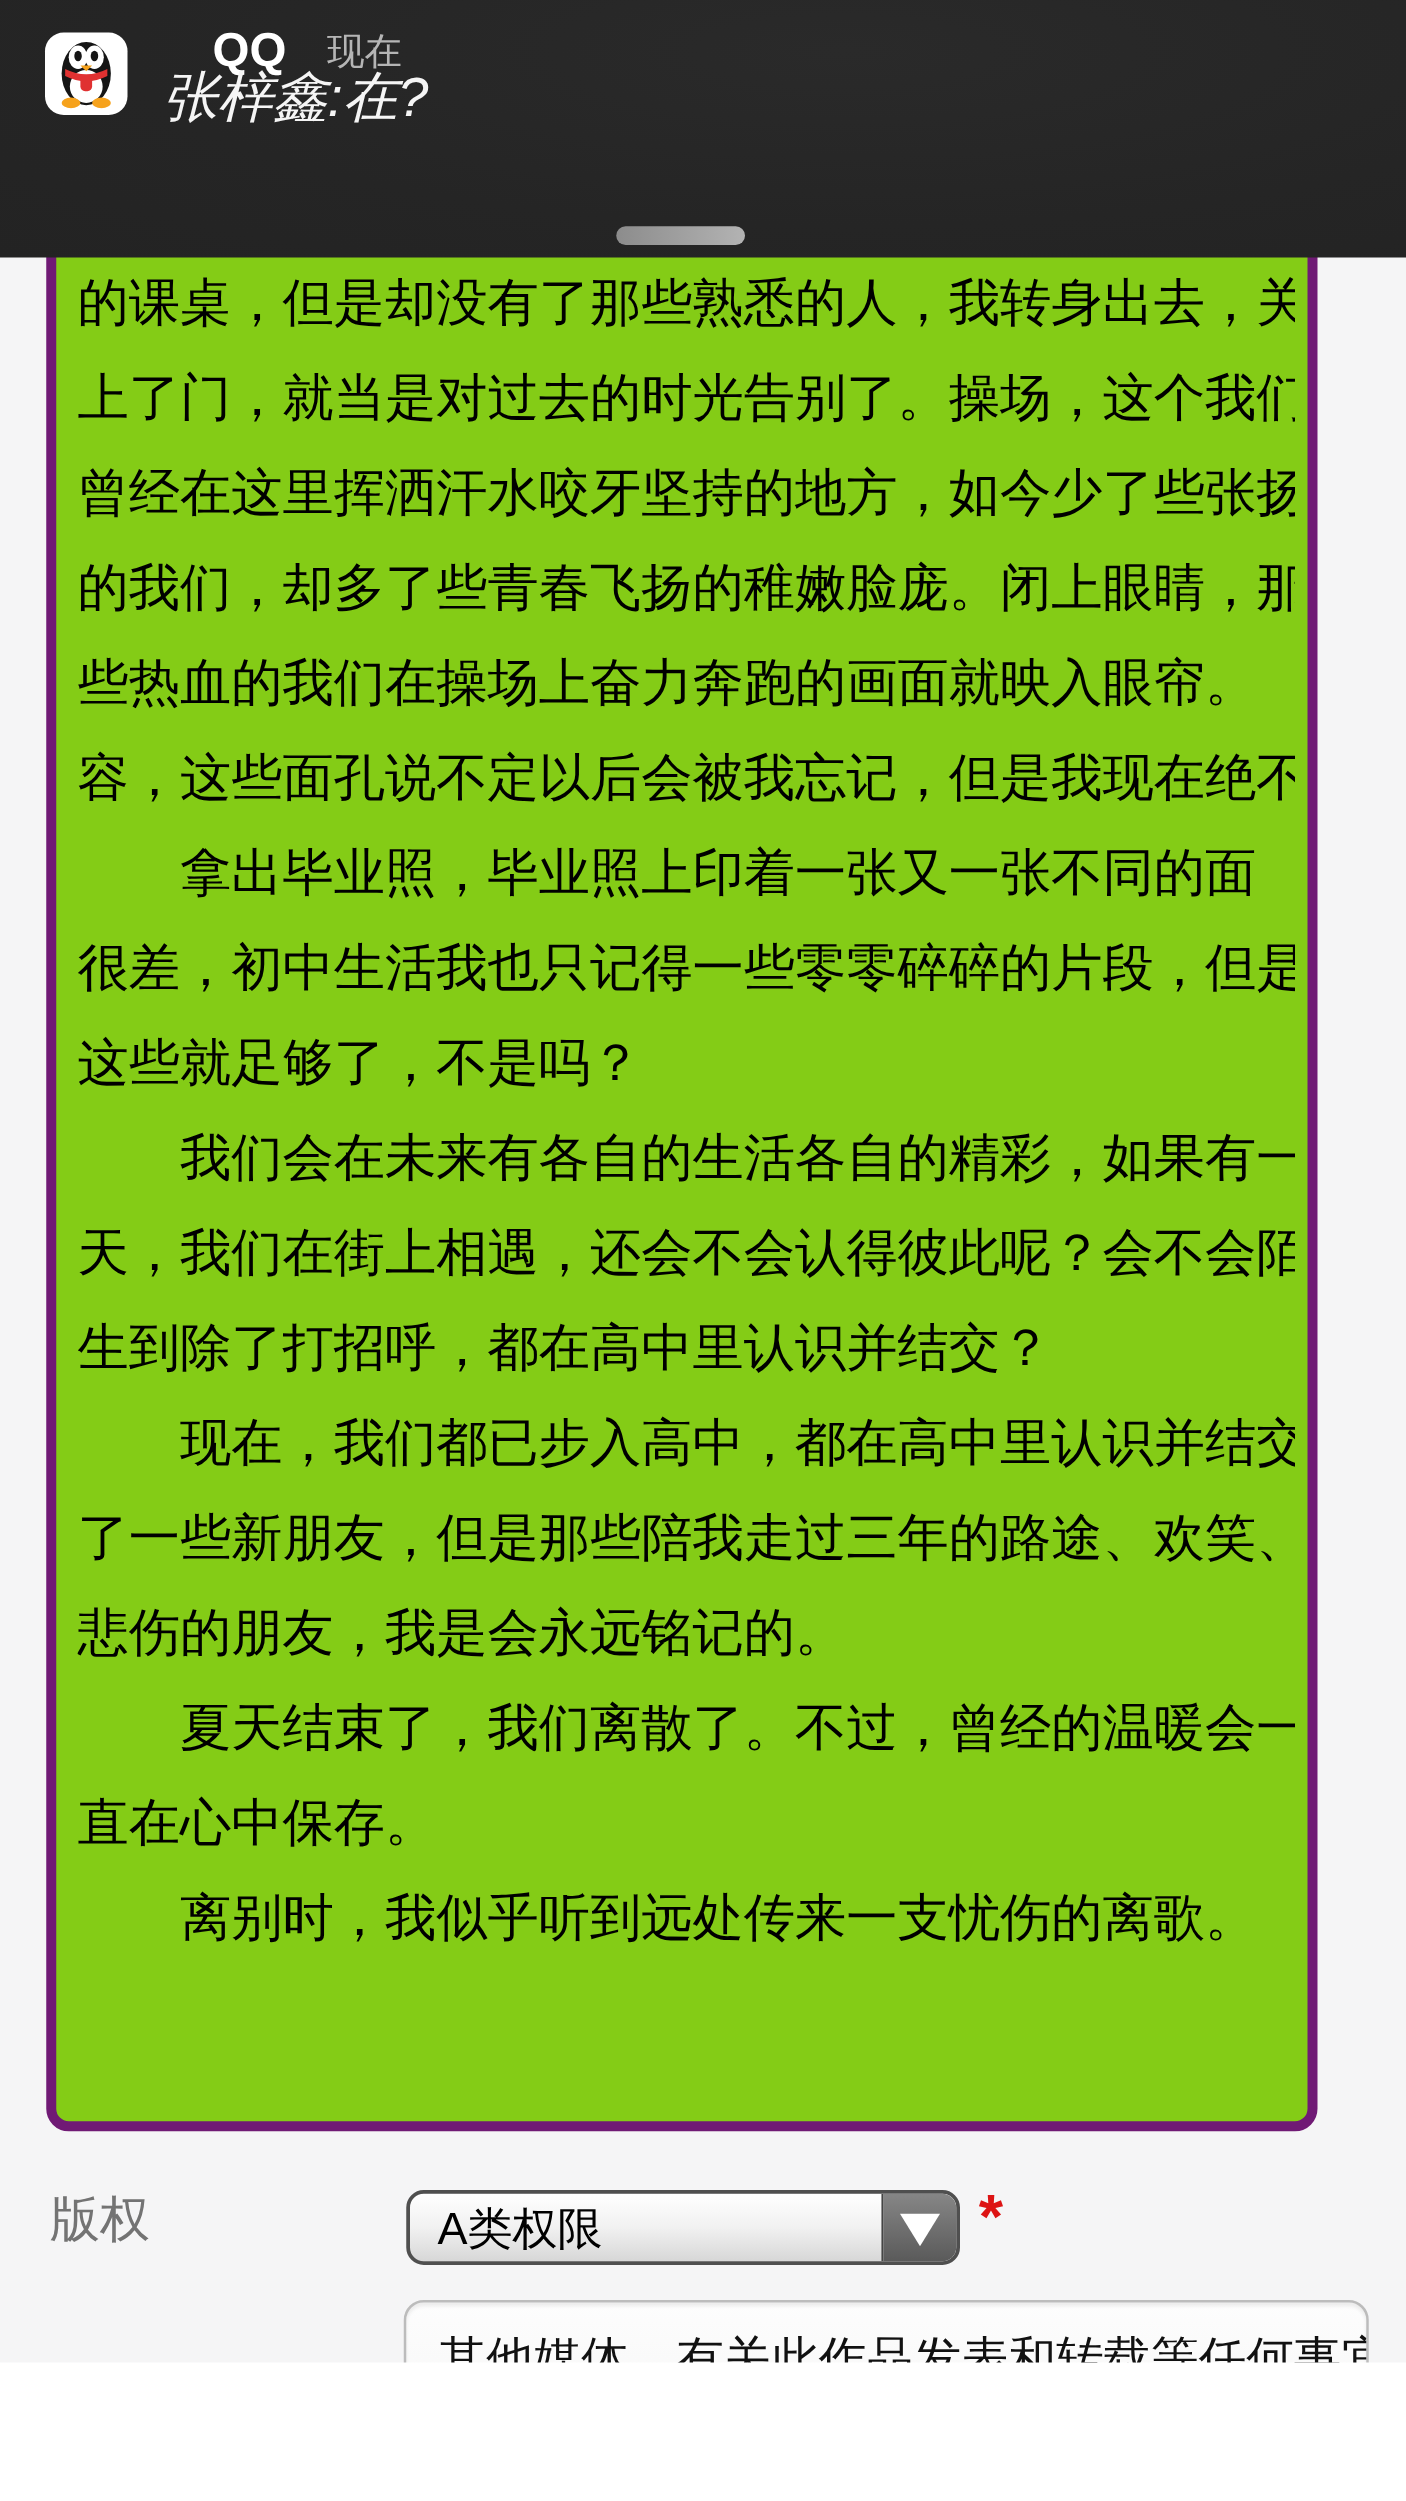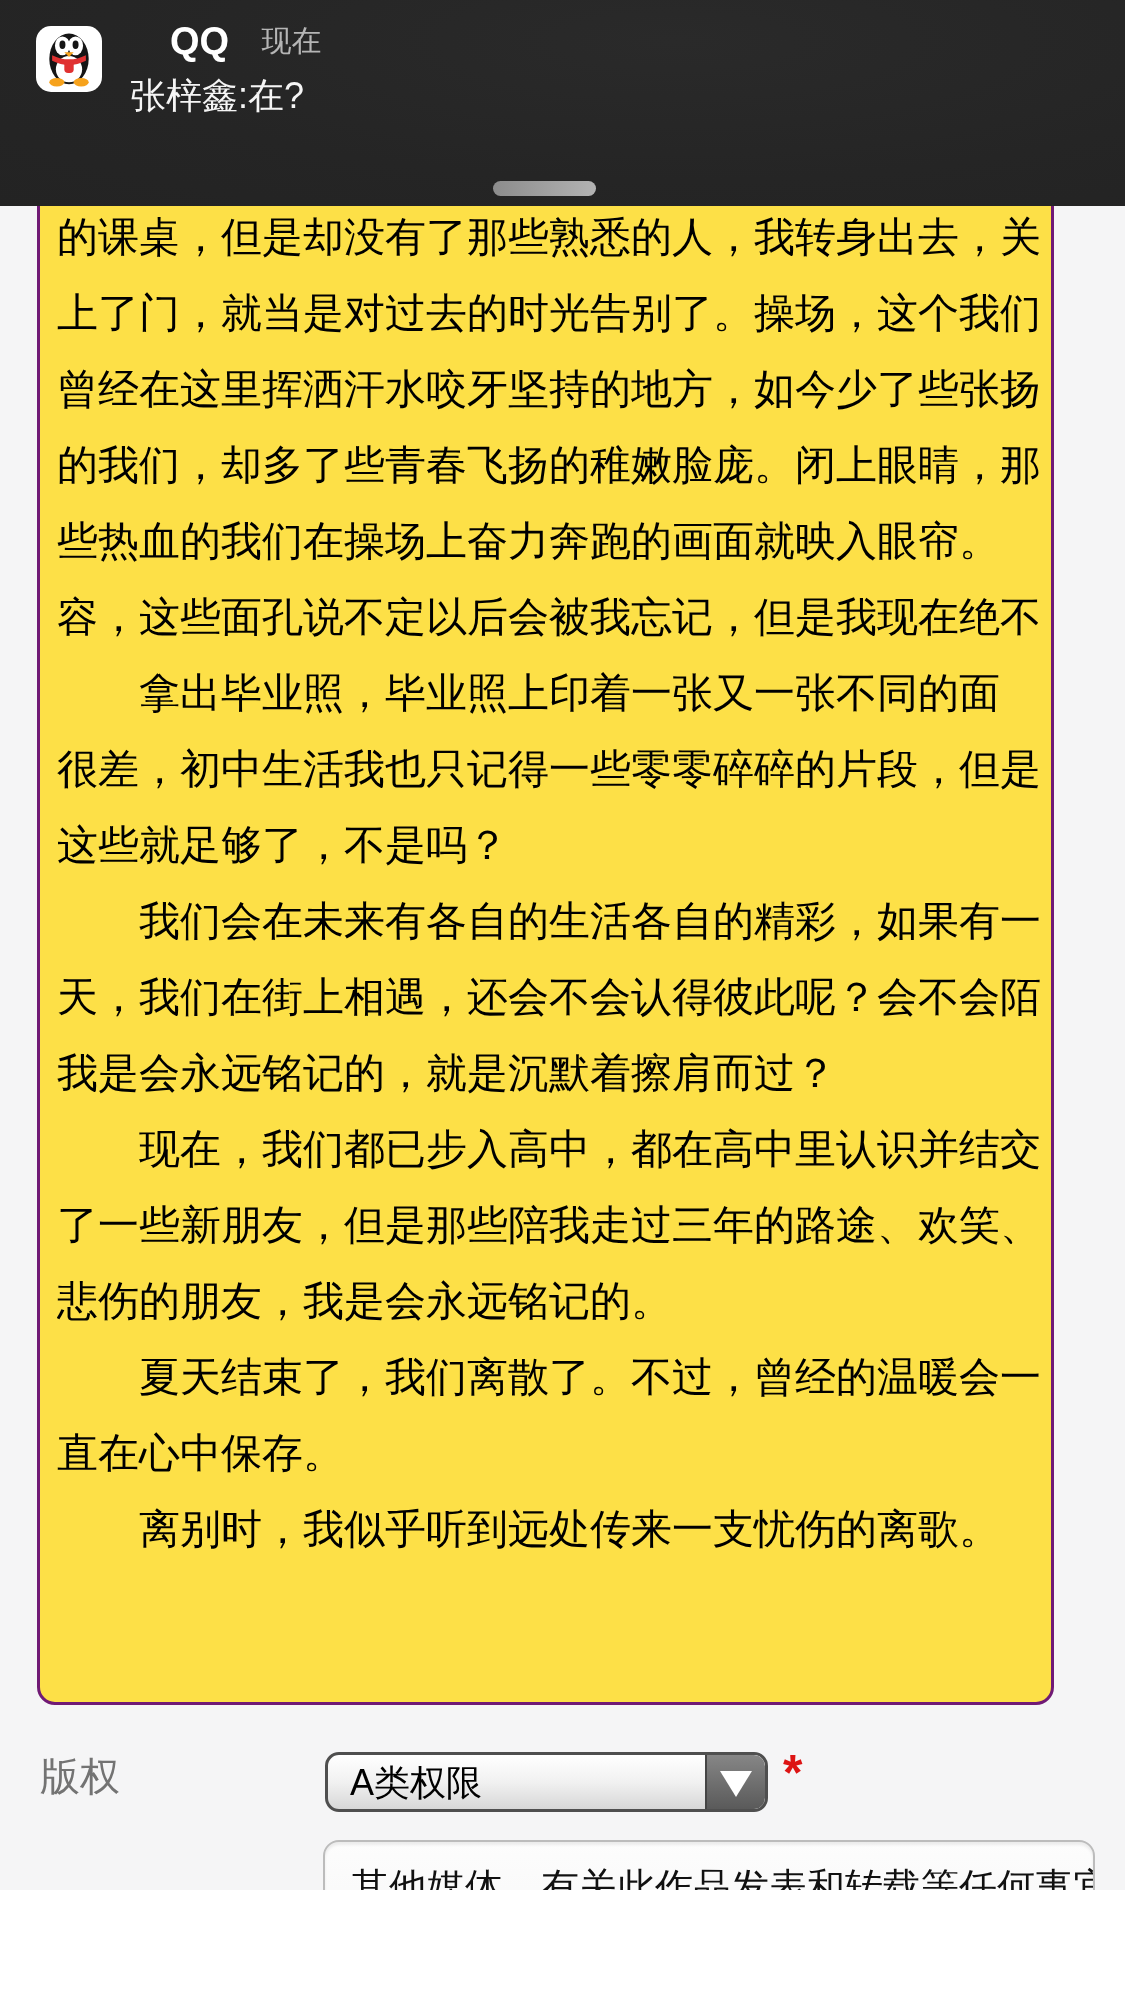--- a/index.html
+++ b/index.html
@@ -4,21 +4,21 @@
 <style>
   html,body{margin:0;padding:0;}
   .screen{
     position:relative;width:1125px;height:2001px;overflow:hidden;
     background:#f5f5f6;font-family:"Liberation Sans",sans-serif;
     -webkit-font-smoothing:antialiased;
   }
   
   .essay-card{
     position:absolute;left:37px;top:120px;width:1017px;height:1585px;
-    background:#fde047;border:3px solid #701a75;border-radius:18px;
+    background:#84cc16;border:8px solid #701a75;border-radius:18px;
     box-sizing:border-box;z-index:1;overflow:hidden;
   }
   .essay-text{position:absolute;left:17px;top:76px;right:10px;}
   .essay-line{
     height:76px;line-height:76px;font-size:41px;color:#000;
     white-space:nowrap;overflow:hidden;
   }
   
   .copyright-label{
     position:absolute;left:40px;top:1752px;font-size:40px;line-height:48px;
@@ -72,22 +72,23 @@
   }
   .qq-app-icon{
     position:absolute;left:36px;top:26px;width:66px;height:66px;
     background:#ffffff;border-radius:15px;overflow:hidden;
     display:flex;align-items:center;justify-content:center;
   }
   .notif-row1{position:absolute;left:130px;top:20px;height:44px;white-space:nowrap;margin-left:40px;}
   .notif-app-name{font-size:38px;font-weight:bold;color:#ffffff;vertical-align:middle;}
   .notif-time{font-size:30px;color:#b5b5b5;margin-left:28px;vertical-align:middle;}
   .notif-message{
-    position:absolute;left:130px;top:72px;font-size:36px;color:#f5f5f5;
+    position:absolute;left:130px;top:49px;font-size:44px;color:#f5f5f5;
     white-space:nowrap;
+    font-style:italic;
   }
   .drag-handle{
     position:absolute;left:493px;top:181px;width:103px;height:15px;
     border-radius:8px;background:linear-gradient(90deg,#8c8c8c 0%,#b3b3b3 100%);
     cursor:grab;
   }
 </style>
 </head>
 <body>
 
@@ -99,21 +100,21 @@
       <div class="essay-line">上了门，就当是对过去的时光告别了。操场，这个我们</div>
       <div class="essay-line">曾经在这里挥洒汗水咬牙坚持的地方，如今少了些张扬</div>
       <div class="essay-line">的我们，却多了些青春飞扬的稚嫩脸庞。闭上眼睛，那</div>
       <div class="essay-line">些热血的我们在操场上奋力奔跑的画面就映入眼帘。</div>
       <div class="essay-line">容，这些面孔说不定以后会被我忘记，但是我现在绝不</div>
       <div class="essay-line">　　拿出毕业照，毕业照上印着一张又一张不同的面</div>
       <div class="essay-line">很差，初中生活我也只记得一些零零碎碎的片段，但是</div>
       <div class="essay-line">这些就足够了，不是吗？</div>
       <div class="essay-line">　　我们会在未来有各自的生活各自的精彩，如果有一</div>
       <div class="essay-line">天，我们在街上相遇，还会不会认得彼此呢？会不会陌</div>
-      <div class="essay-line">我是会永远铭记的，就是沉默着擦肩而过？</div>
+      <div class="essay-line">生到除了打招呼，都在高中里认识并结交？</div>
       <div class="essay-line">　　现在，我们都已步入高中，都在高中里认识并结交</div>
       <div class="essay-line">了一些新朋友，但是那些陪我走过三年的路途、欢笑、</div>
       <div class="essay-line">悲伤的朋友，我是会永远铭记的。</div>
       <div class="essay-line">　　夏天结束了，我们离散了。不过，曾经的温暖会一</div>
       <div class="essay-line">直在心中保存。</div>
       <div class="essay-line">　　离别时，我似乎听到远处传来一支忧伤的离歌。</div>
     </div>
   </div>
 
   <div class="copyright-label">版权</div>

